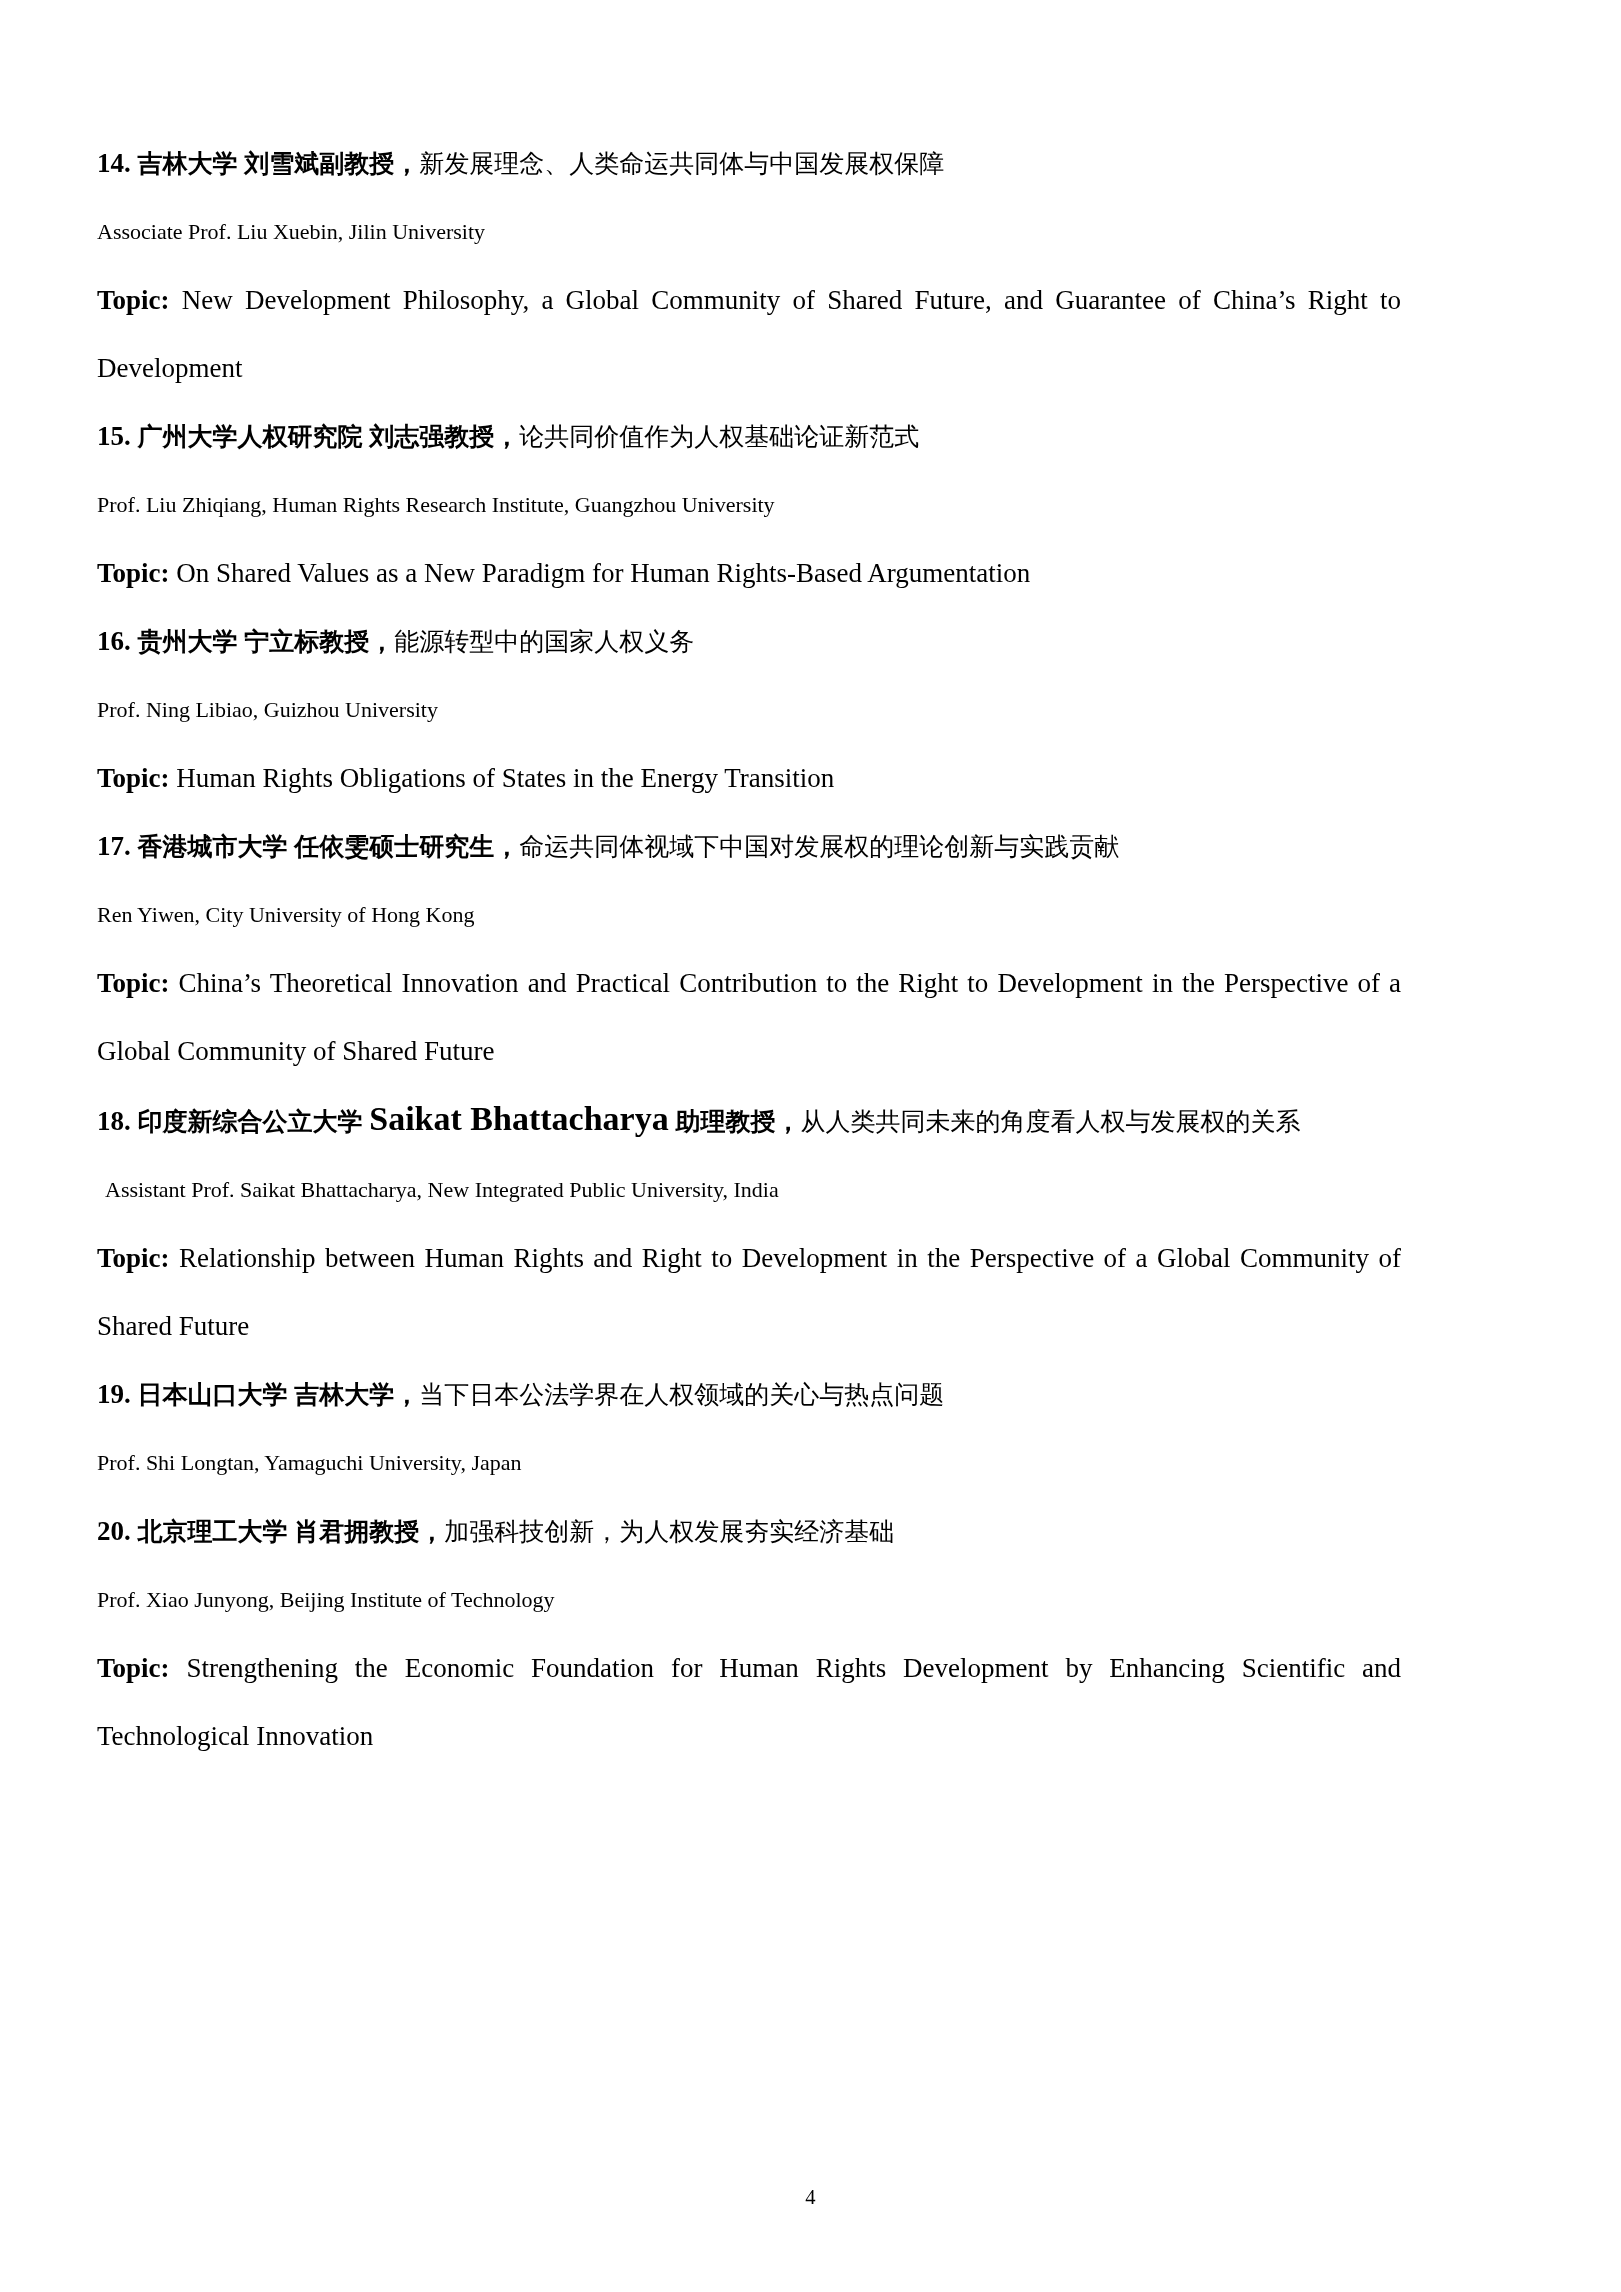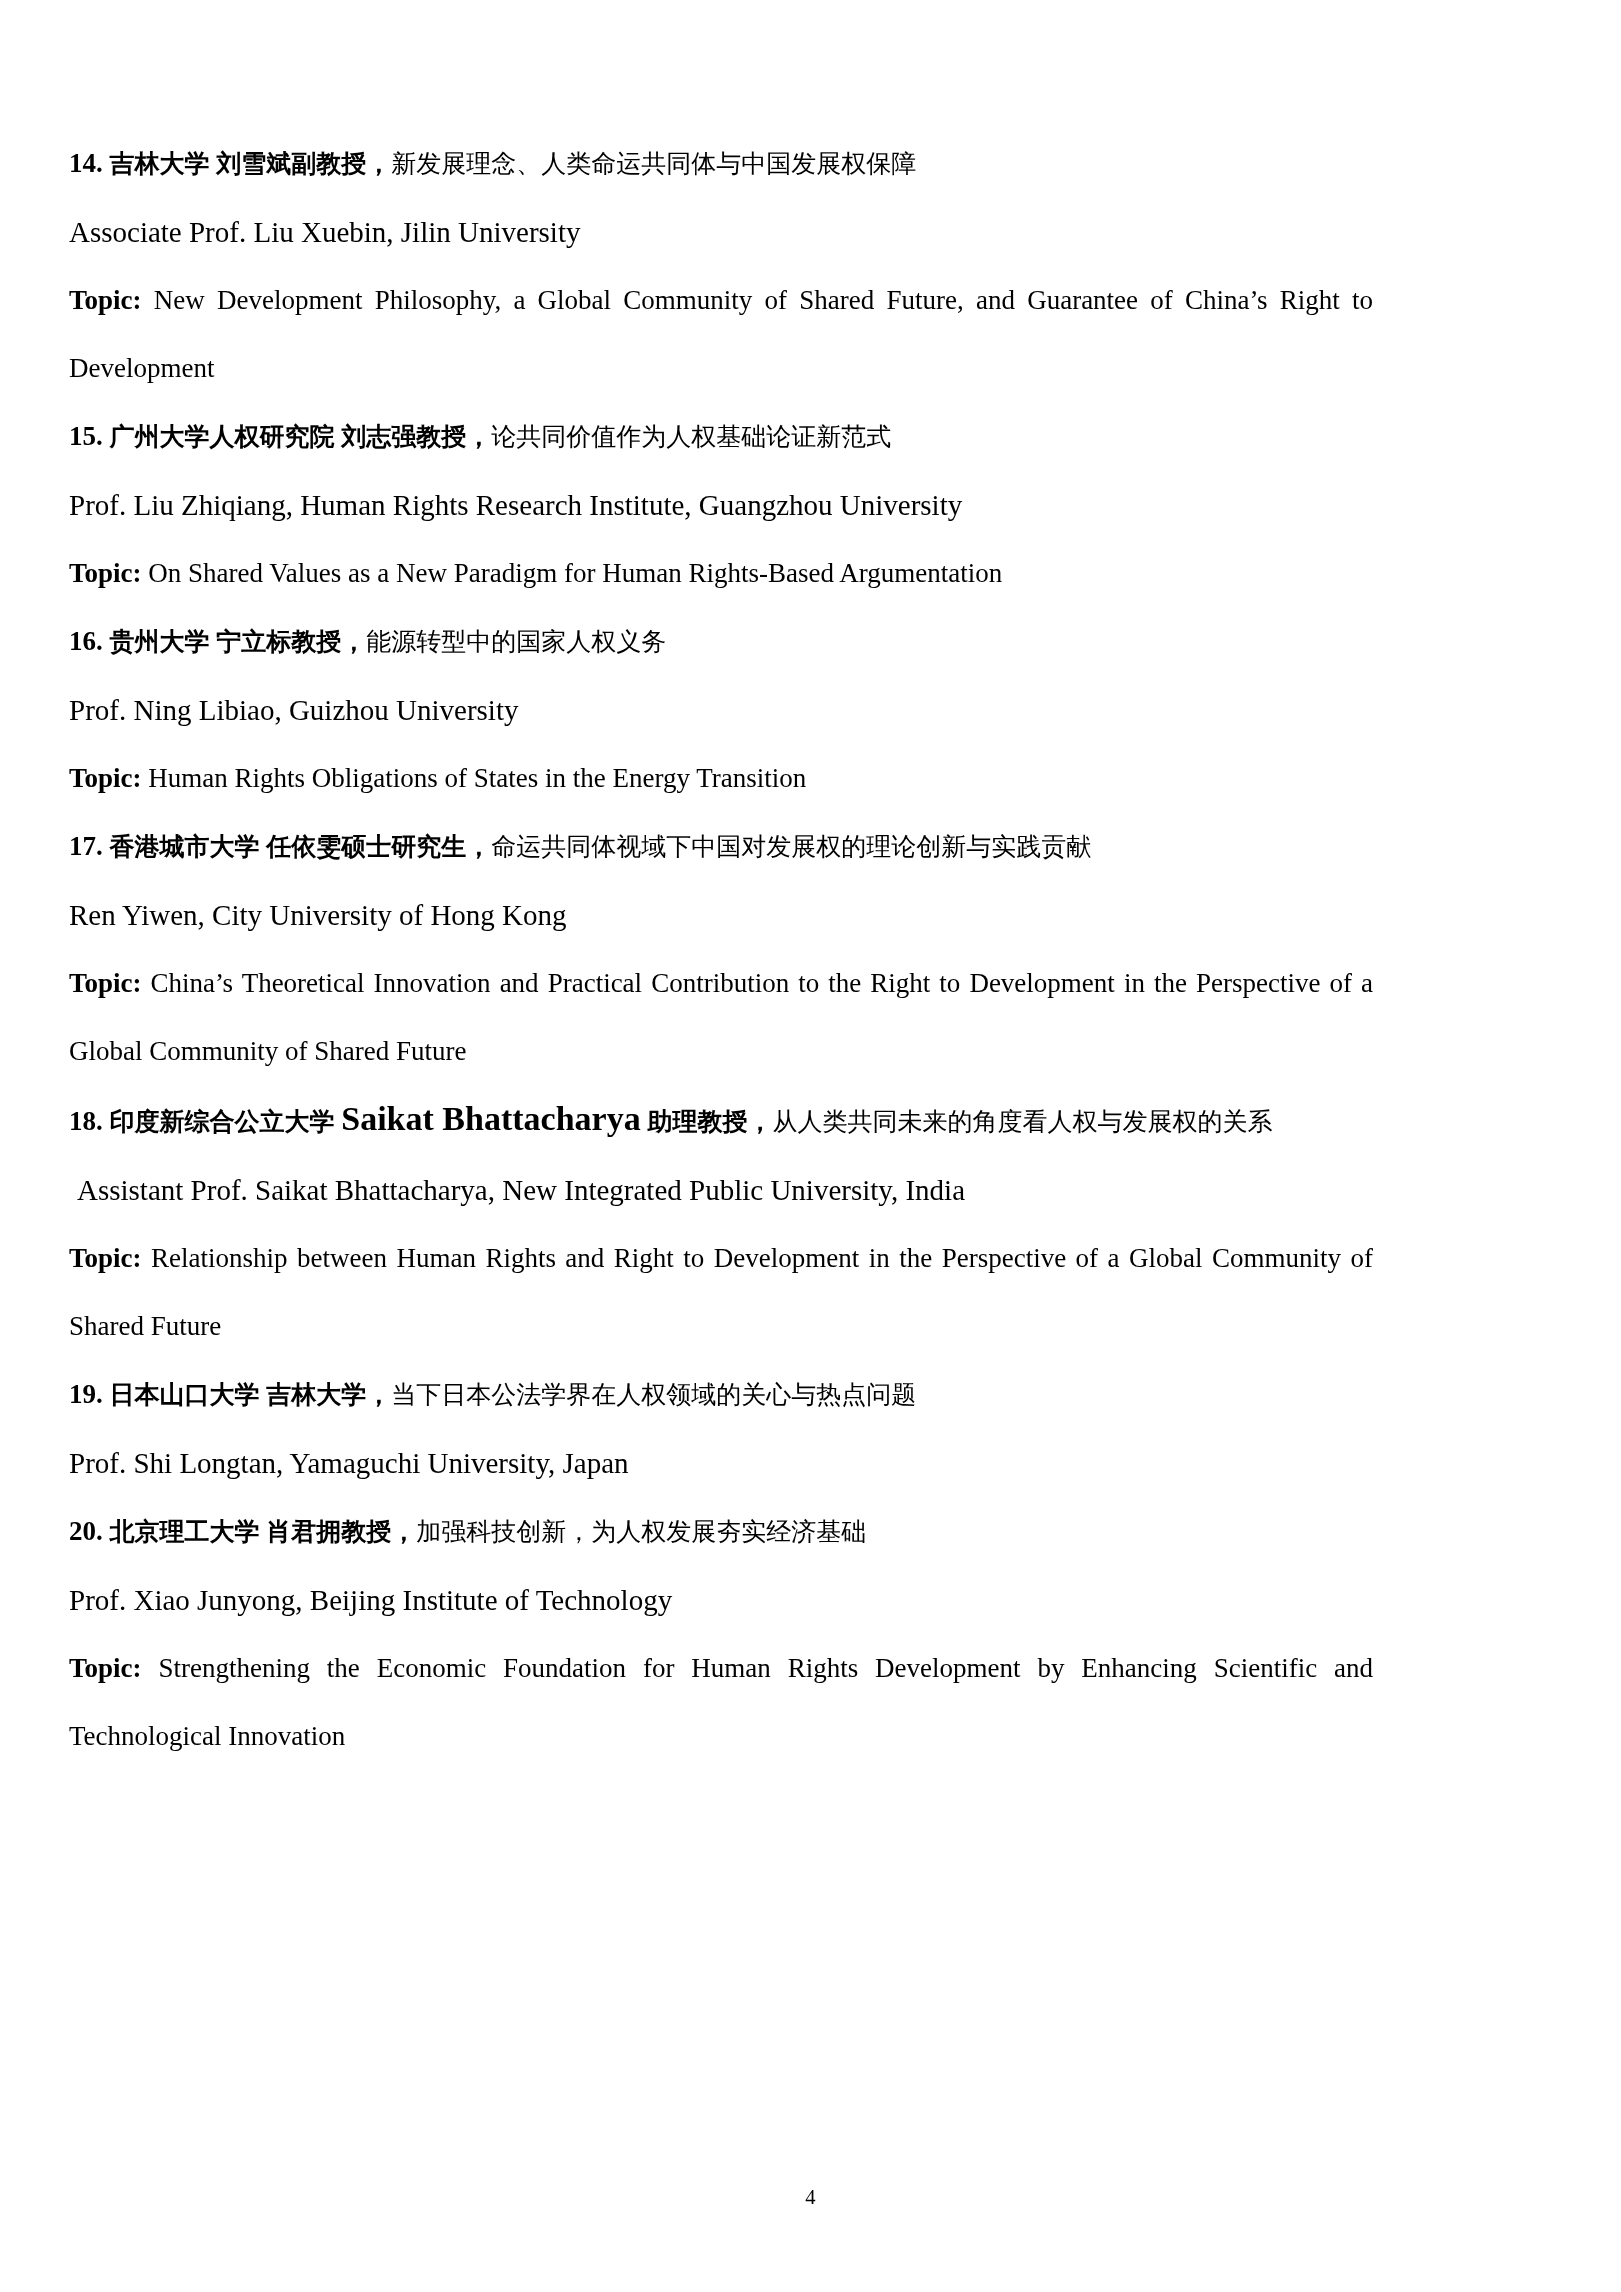--- a/index.html
+++ b/index.html
@@ -12,21 +12,21 @@
     height: 2293px;
     font-family: "Liberation Serif", "DejaVu Serif", serif;
     color: #000000;
     position: relative;
     overflow: hidden;
   }
   .page {
     box-sizing: border-box;
     width: 1621px;
     height: 2293px;
-    padding: 129px 157px 0 69px;
+    padding: 129px 157px 0 97px;
     position: relative;
   }
   .content {
     width: 1304px;
   }
   .entry {
     margin: 0 0 0 0;
   }
   p {
     margin: 0;
@@ -52,21 +52,21 @@
     font-family: "DejaVu Sans", "Liberation Sans", sans-serif;
     font-weight: bold;
     font-size: 25px;
   }
   .head .latin-bold {
     font-family: "Liberation Serif", serif;
     font-weight: bold;
     font-size: 34px;
   }
   .name-line {
-    font-size: 29px;
+    font-size: 22px;
   }
   .name-line.faded {
     color: #000000;
     margin-left: 8px;
   }
   .topic-line .topic-label {
     font-weight: bold;
   }
   .justify-full {
     text-align: justify;

